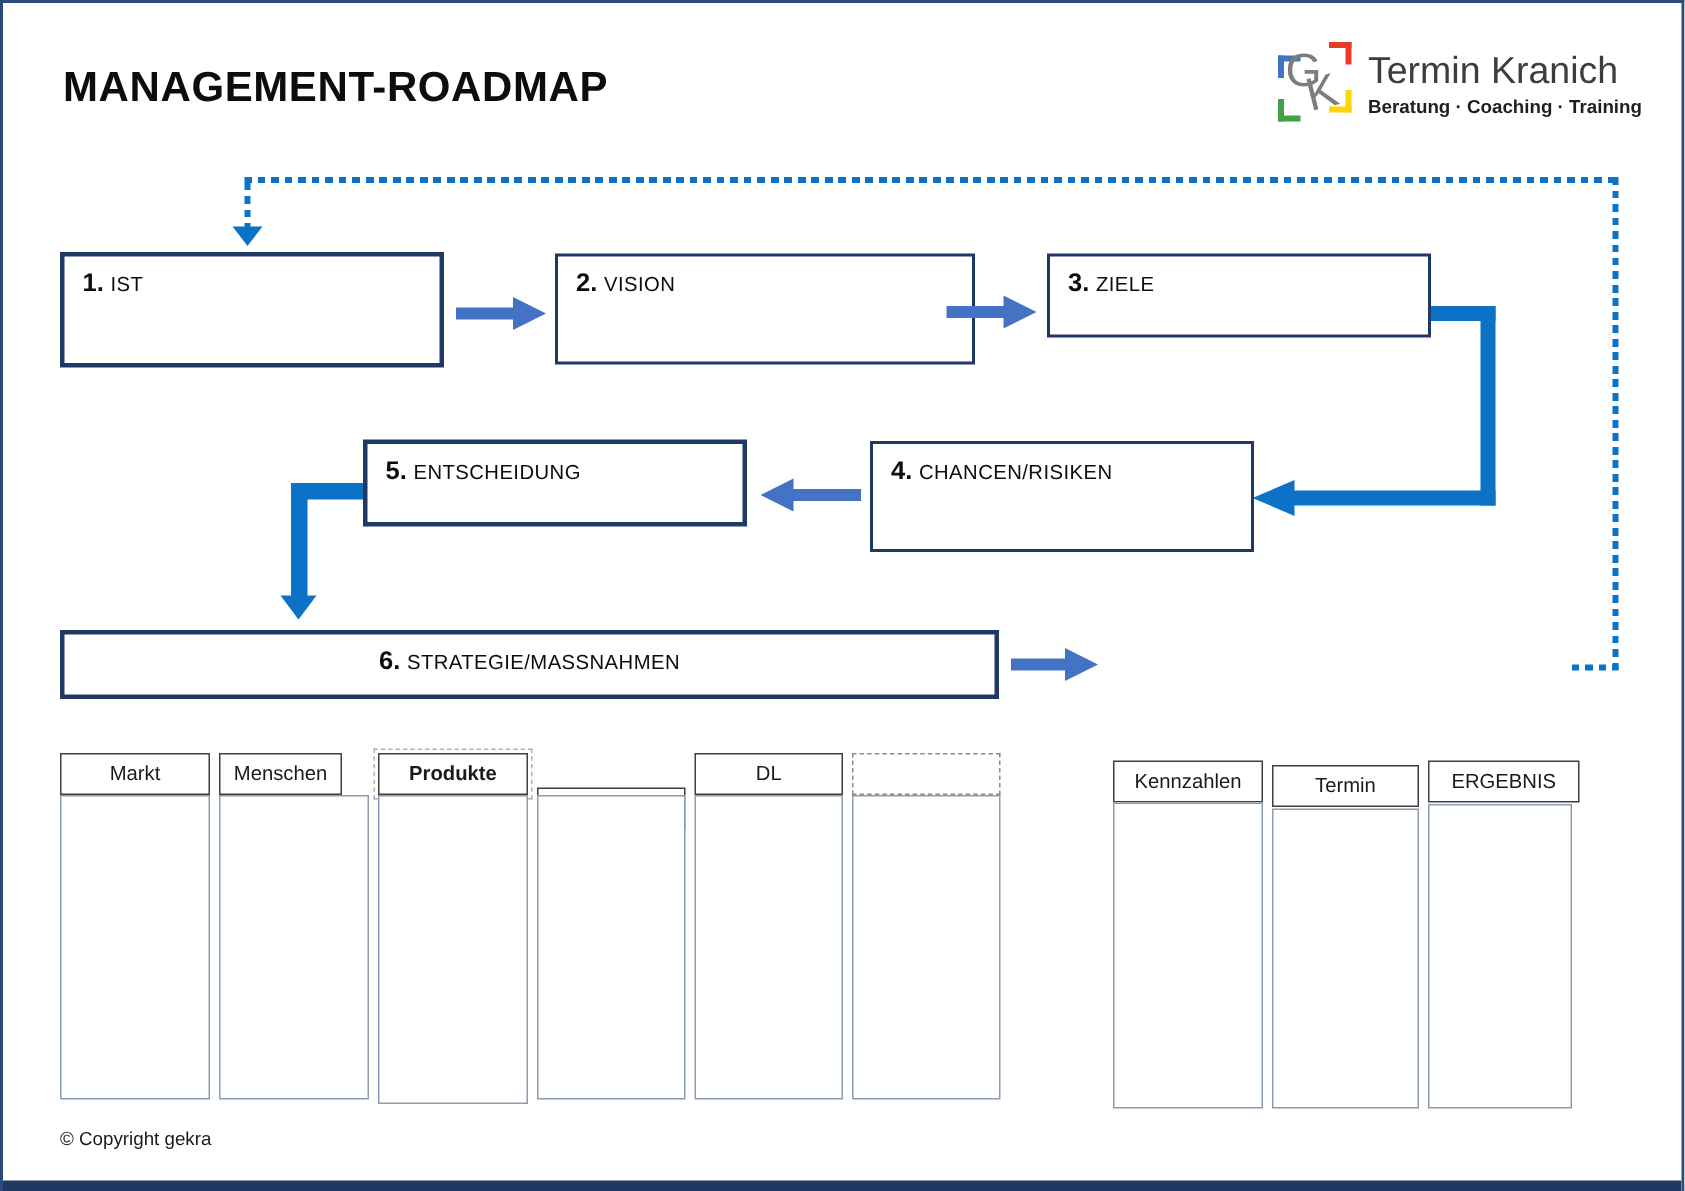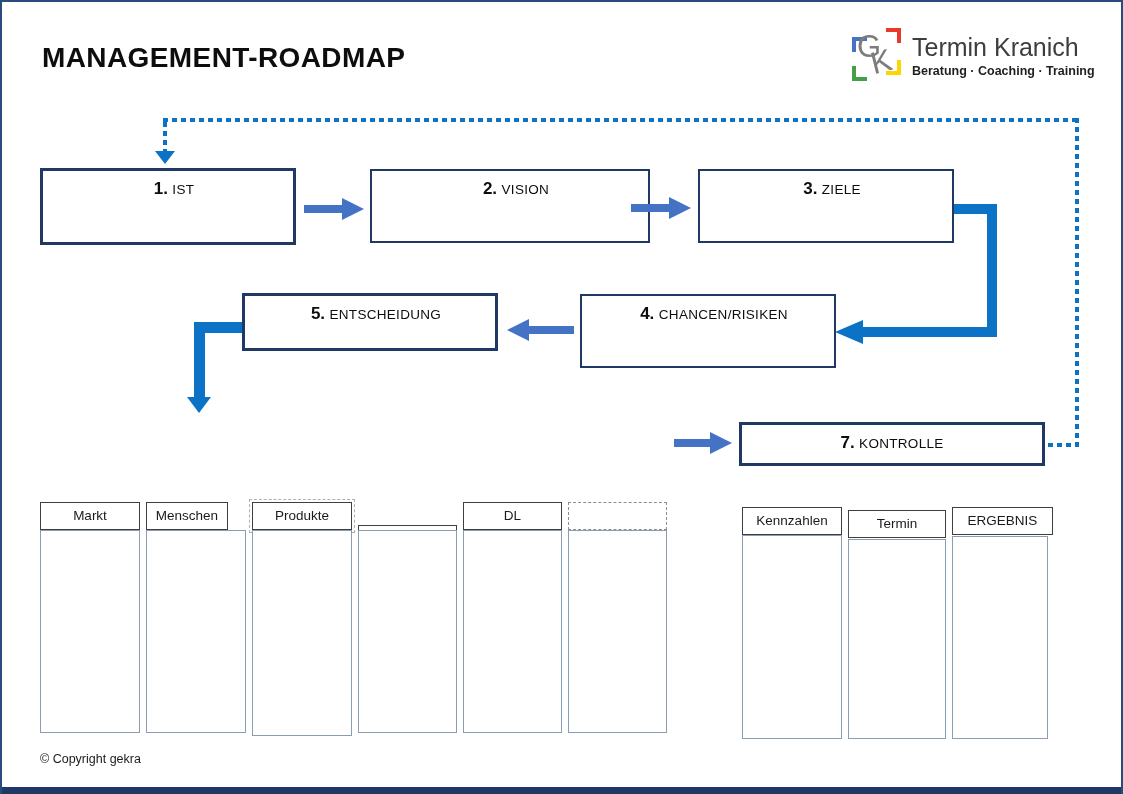--- a/index.html
+++ b/index.html
@@ -26,21 +26,21 @@
   .logo-g { position:absolute; left:5px; top:1px;  font-size:31px; color:#7d7d7d; }
   .logo-k { position:absolute; left:19px; top:16px; font-size:31px; color:#7d7d7d;
     transform:rotate(-14deg); }
   .logo-name { position:absolute; left:60px; top:5px; font-size:25px; color:#3d3d3d; white-space:nowrap; }
   .logo-tagline { position:absolute; left:60px; top:36px; font-size:12.5px; font-weight:700;
     color:#1f1f1f; white-space:nowrap; }
 
   
   .step { position:absolute; background:#fff; border:2px solid #1f3864; }
   .step.thick { border-width:3px; }
-  .step .txt { padding:8px 0 0 12px; white-space:nowrap;text-align:center; }
+  .step .txt { padding:8px 0 0 12px; white-space:nowrap; }
   .step.center .txt { padding:8px 0 0 0; text-align:center; }
   .num { font-size:17px; font-weight:700; color:#0d0d0d; }
   .lbl { font-size:13.5px; color:#0d0d0d; letter-spacing:0.3px; }
 
   
   .arrow { position:absolute; height:22px; }
   .arrow .shaft { position:absolute; top:7px; height:8px; background:#4472C4; }
   .arrow .head { position:absolute; top:0; width:0; height:0; border-style:solid; }
   .arrow.right .head { border-width:11px 0 11px 22px; border-color:transparent transparent transparent #4472C4; }
   .arrow.left  .head { border-width:11px 22px 11px 0; border-color:transparent #4472C4 transparent transparent; }
@@ -55,21 +55,21 @@
   .dot-h { position:absolute; height:4px;
     background:repeating-linear-gradient(90deg,#0b72c6 0 5px,transparent 5px 9px); }
   .dot-v { position:absolute; width:4px;
     background:repeating-linear-gradient(180deg,#0b72c6 0 5px,transparent 5px 9px); }
   .dot-head { position:absolute; width:0; height:0; border-style:solid;
     border-width:13px 10px 0 10px; border-color:#0b72c6 transparent transparent transparent; }
 
   
   .col-head { position:absolute; height:28px; background:#fff; border:1px solid #3f3f3f;
     font-size:13.5px; color:#1a1a1a; text-align:center; line-height:26px; }
-  .col-head.selected { outline:1px dashed #b0b0b0; outline-offset:2px; }
+  .col-head.selected { outline:1px dashed #b0b0b0; outline-offset:2px;font-weight:bold; }
   .col-head.empty { border:1px dashed #8c8c8c; }
   .col-body { position:absolute; background:#fff; border:1px solid #8a9db4; }
 
   .copyright { position:absolute; left:38px; top:750px; font-size:12.5px; color:#1a1a1a; }
 </style>
 </head>
 <body>
 
 <div class="page">
 
@@ -104,35 +104,35 @@
   <div class="tri tri-down" style="left:185px; top:395px;"></div>
 
   <div class="step thick" style="left:38px; top:166px; width:256px; height:77px;">
     <div class="txt"><span class="num">1.</span>
     <span class="lbl">IST</span></div>
   </div>
   <div class="step" style="left:368px; top:167px; width:280px; height:74px;">
     <div class="txt"><span class="num">2.</span>
     <span class="lbl">VISION</span></div>
   </div>
-  <div class="step" style="left:696px; top:167px; width:256px; height:74px;">
+  <div class="step" style="left:696px; top:167px; width:256px; height:56px;">
     <div class="txt"><span class="num">3.</span>
     <span class="lbl">ZIELE</span></div>
   </div>
   <div class="step" style="left:578px; top:292px; width:256px; height:74px;">
     <div class="txt"><span class="num">4.</span>
     <span class="lbl">CHANCEN/RISIKEN</span></div>
   </div>
   <div class="step thick" style="left:240px; top:291px; width:256px; height:58px;">
     <div class="txt"><span class="num">5.</span>
     <span class="lbl">ENTSCHEIDUNG</span></div>
   </div>
-  <div class="step thick center" style="left:737px; top:420px; width:306px; height:44px;">
-    <div class="txt"><span class="num">7.</span>
-    <span class="lbl">KONTROLLE</span></div>
+  <div class="step thick center" style="left:38px; top:418px; width:626px; height:46px;">
+    <div class="txt"><span class="num">6.</span>
+    <span class="lbl">STRATEGIE/MASSNAHMEN</span></div>
   </div>
 
   <div class="arrow right" style="left:302px; top:196px; width:60px;">
     <div class="shaft" style="left:0; width:40px;"></div>
       <div class="head" style="left:38px;"></div>
   </div>
   <div class="arrow right" style="left:629px; top:195px; width:60px;">
     <div class="shaft" style="left:0; width:40px;"></div>
       <div class="head" style="left:38px;"></div>
   </div>

